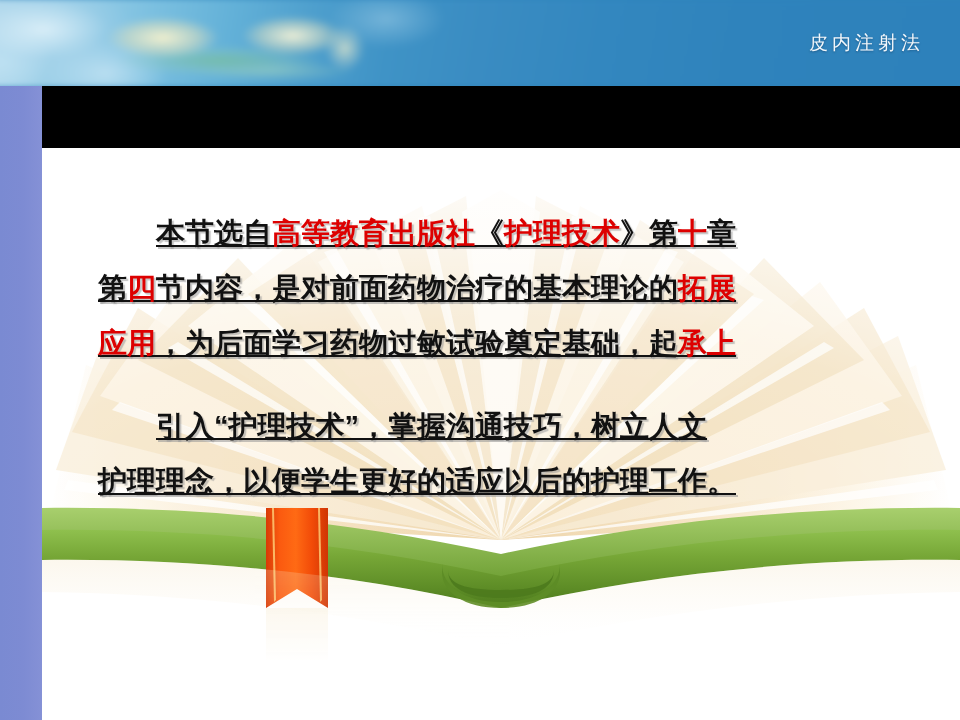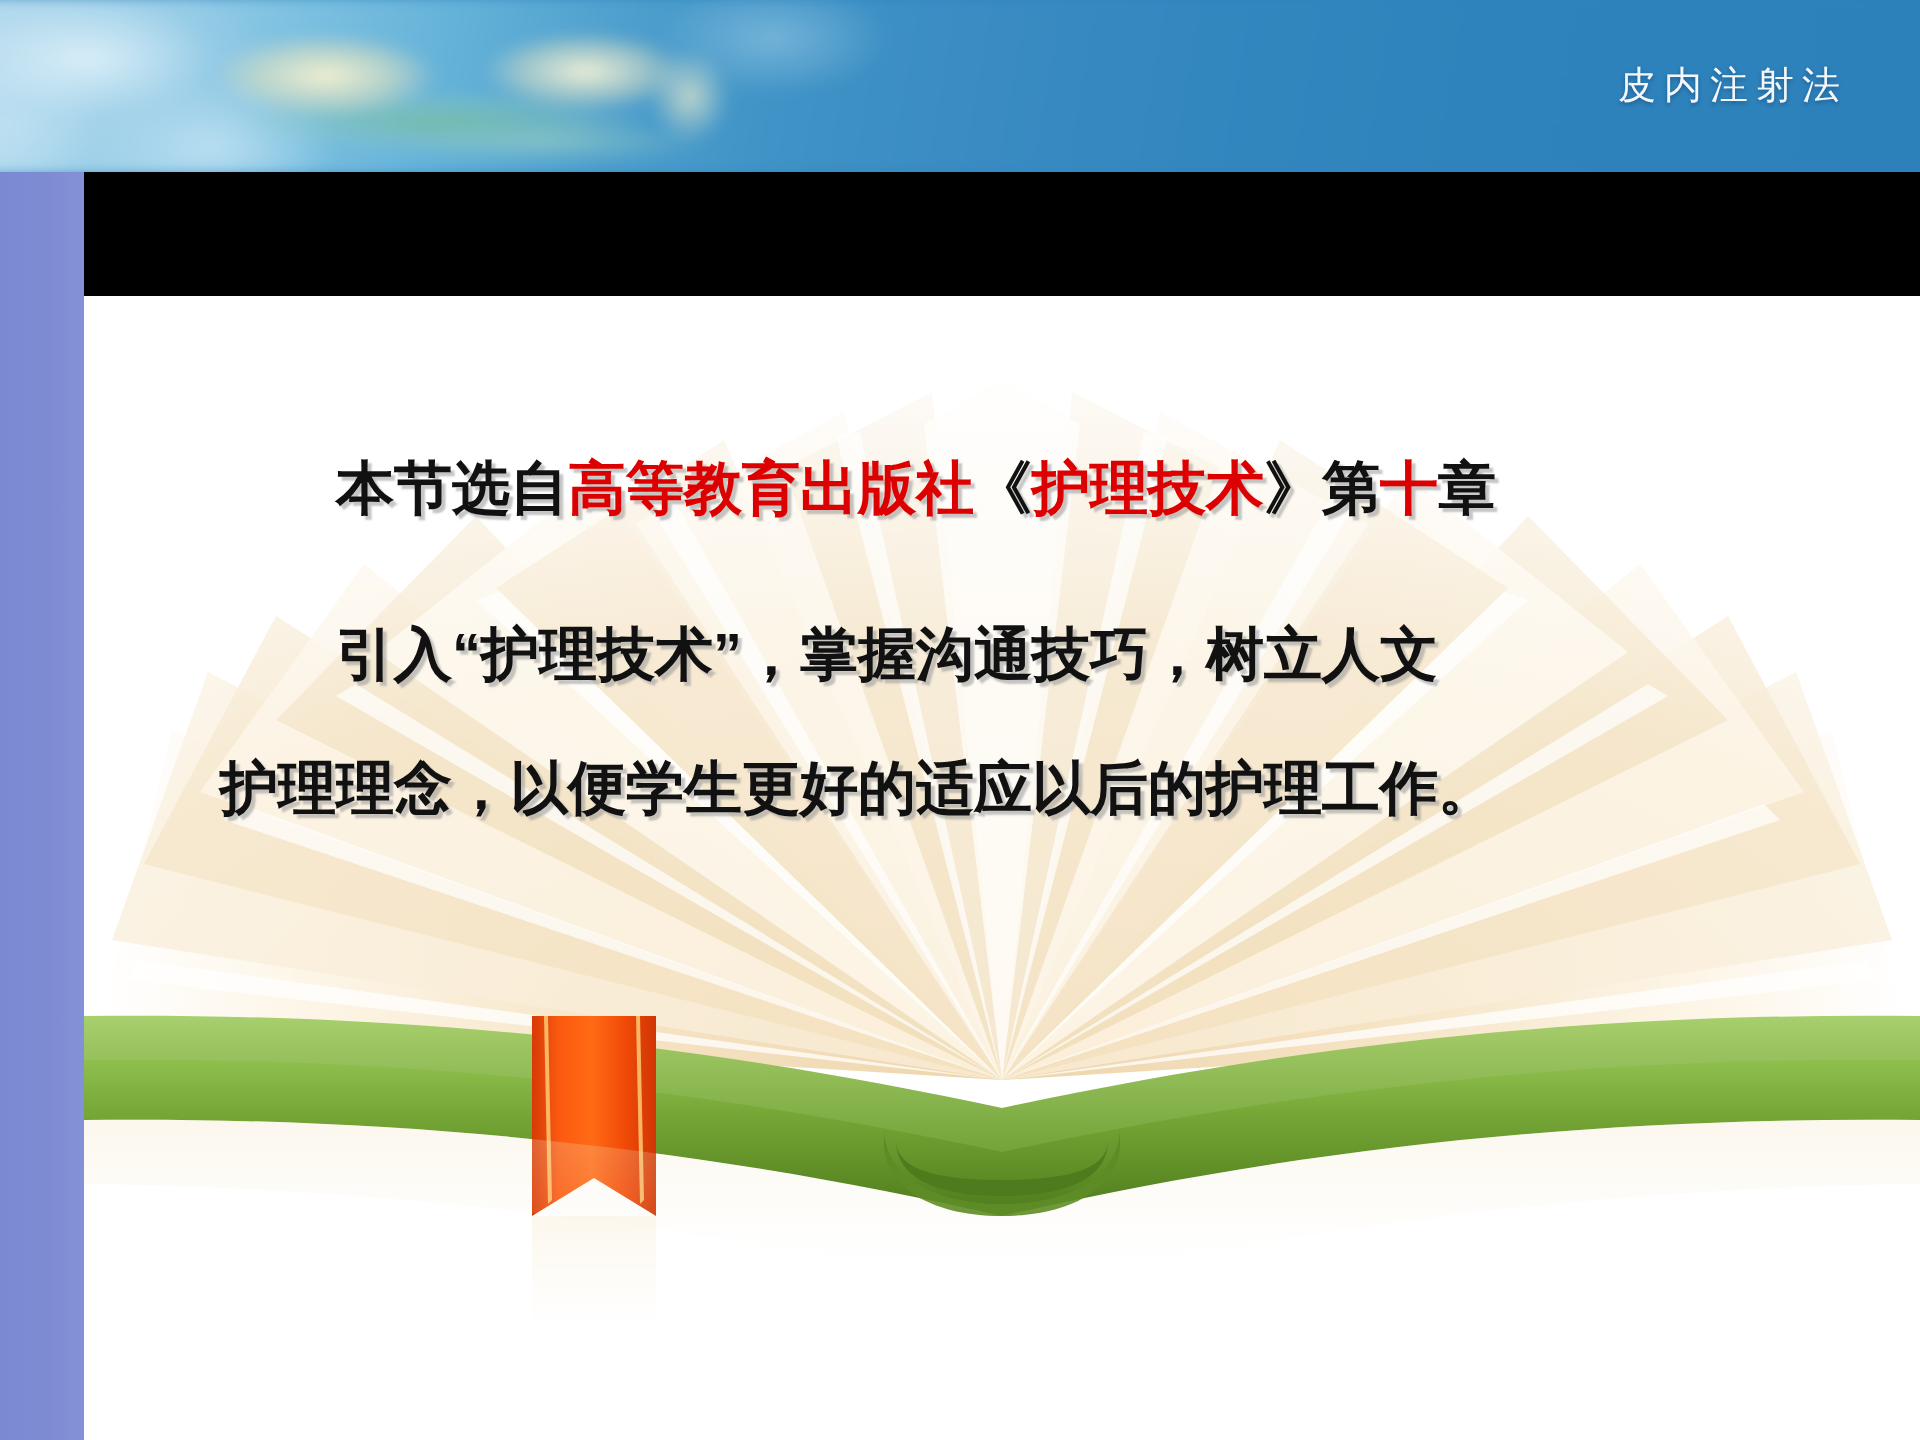--- a/index.html
+++ b/index.html
@@ -139,23 +139,24 @@
     padding: 58px 56px 0 56px;
     box-sizing: border-box;
     font-family: "Liberation Sans", "DejaVu Sans", sans-serif;
     font-size: 29px;
     font-weight: 700;
     line-height: 55px;
     color: #111111;
     text-shadow: 2px 2px 1px rgba(150,150,150,0.55);
   }
   #body-text p {
-    margin: 12px;
+    margin: 0;
     text-indent: 2em;
     white-space: nowrap;
+    text-decoration: underline;
   }
   #body-text p.gap { margin-top: 28px; }
   .em {
     color: #dd0000;
   }
 </style>
 </head>
 <body>
 
 <div id="slide">
@@ -281,18 +282,24 @@
                    L 918 452 C 748 454, 598 476, 459 506 C 320 476, 170 454, 0 452 Z" fill="url(#reflGrad)"></path>
           <path d="M224 468 L286 468 L286 540 L255 528 L224 540 Z" fill="url(#reflGrad)"></path>
         </g>
       </svg>
     </div>
 
     <div id="body-text">
       <p>
         <span>本节选自</span><span class="em">高等教育出版社</span><span>《</span><span class="em">护理技术</span><span>》第</span><span class="em">十</span><span>章</span>
       </p>
+      <p style="text-indent:0">
+        <span>第</span><span class="em">四</span><span>节内容，是对前面药物治疗的基本理论的</span><span class="em">拓展</span>
+      </p>
+      <p style="text-indent:0">
+        <span class="em">应用</span><span>，为后面学习药物过敏试验奠定基础，起</span><span class="em">承上</span>
+      </p>
       <p class="gap">引入“护理技术”，掌握沟通技巧，树立人文</p>
       <p style="text-indent:0">护理理念，以便学生更好的适应以后的护理工作。</p>
     </div>
 
   </div>
 </div>
 
 </body></html>

